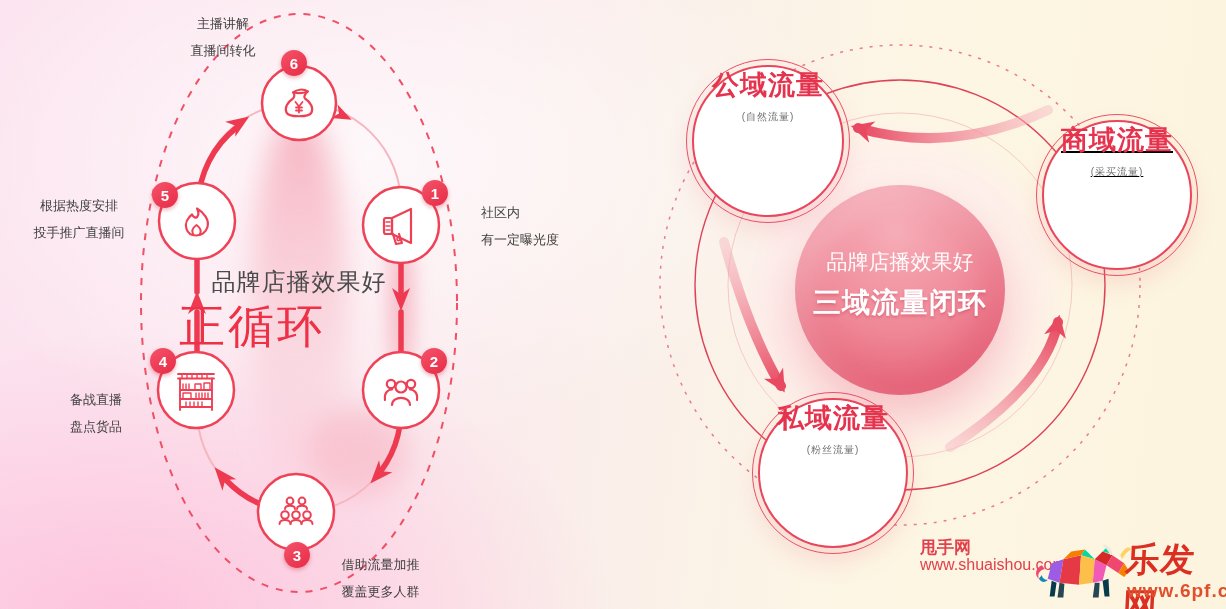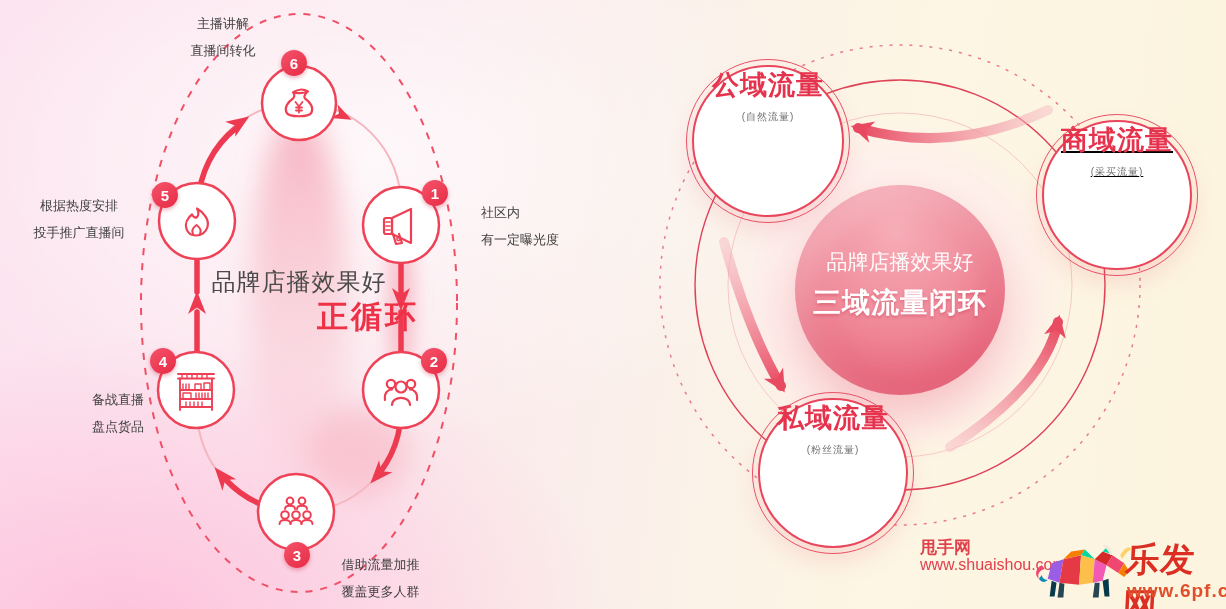--- a/index.html
+++ b/index.html
@@ -12,22 +12,22 @@
       linear-gradient(97deg,#fce3ef 0%, #fbe8ee 34%, #faf0e9 54%, #fdf6e4 72%, #fcf4de 100%);
   }
   .abs{position:absolute;}
   svg{position:absolute;left:0;top:0;}
 
   
   .ann{position:absolute;color:#3e3e3e;font-size:13px;line-height:27px;}
   .ann.center{text-align:center;}
   .lc-title{position:absolute;left:179px;top:266px;width:240px;text-align:center;
     font-size:24px;color:#4a4a4a;letter-spacing:1px;}
-  .lc-sub{position:absolute;left:179px;top:296px;width:240px;text-align:right;
-    font-size:31px;font-weight:bold;color:#ee3146;letter-spacing:3px;}
+  .lc-sub{position:absolute;left:179px;top:296px;width:240px;text-align:left;
+    font-size:46px;font-weight:normal;color:#ee3146;letter-spacing:3px;}
   .badge{position:absolute;width:26px;height:26px;border-radius:50%;
     background:linear-gradient(145deg,#f4536a,#e72b45);color:#fff;font-size:15px;font-weight:bold;
     display:flex;align-items:center;justify-content:center;box-shadow:0 2px 4px rgba(200,30,60,.35);}
 
   
   .halo{position:absolute;left:728px;top:118px;width:344px;height:344px;border-radius:50%;
     background:radial-gradient(circle, rgba(255,255,255,.95) 0%, rgba(255,236,240,.55) 55%, rgba(255,236,240,0) 72%);}
   .sphere{position:absolute;left:795px;top:185px;width:210px;height:210px;border-radius:50%;
     background:radial-gradient(circle at 48% 22%, #f6adb7 0%, #f08c9b 45%, #e96e81 78%, #e5637a 100%);
     box-shadow:0 20px 45px rgba(232,85,105,.35), inset -10px -16px 34px rgba(216,55,85,.22), inset 10px 14px 30px rgba(255,255,255,.3);
@@ -230,21 +230,21 @@
   <div class="badge" style="left:281px;top:50px;">6</div>
 
   <div class="ann center" style="left:128px;top:10px;width:190px;">
     <div>主播讲解</div>
     <div>直播间转化</div>
   </div>
   <div class="ann center" style="left:4px;top:192px;width:150px;">
     <div>根据热度安排</div>
     <div>投手推广直播间</div>
   </div>
-  <div class="ann center" style="left:66px;top:386px;width:104px;">
+  <div class="ann center" style="left:44px;top:386px;width:104px;">
     <div>备战直播</div>
     <div>盘点货品</div>
   </div>
   <div class="ann center" style="left:298px;top:551px;width:165px;">
     <div>借助流量加推</div>
     <div>覆盖更多人群</div>
   </div>
   <div class="ann" style="left:481px;top:199px;width:170px;">
     <div>社区内</div>
     <div>有一定曝光度</div>

